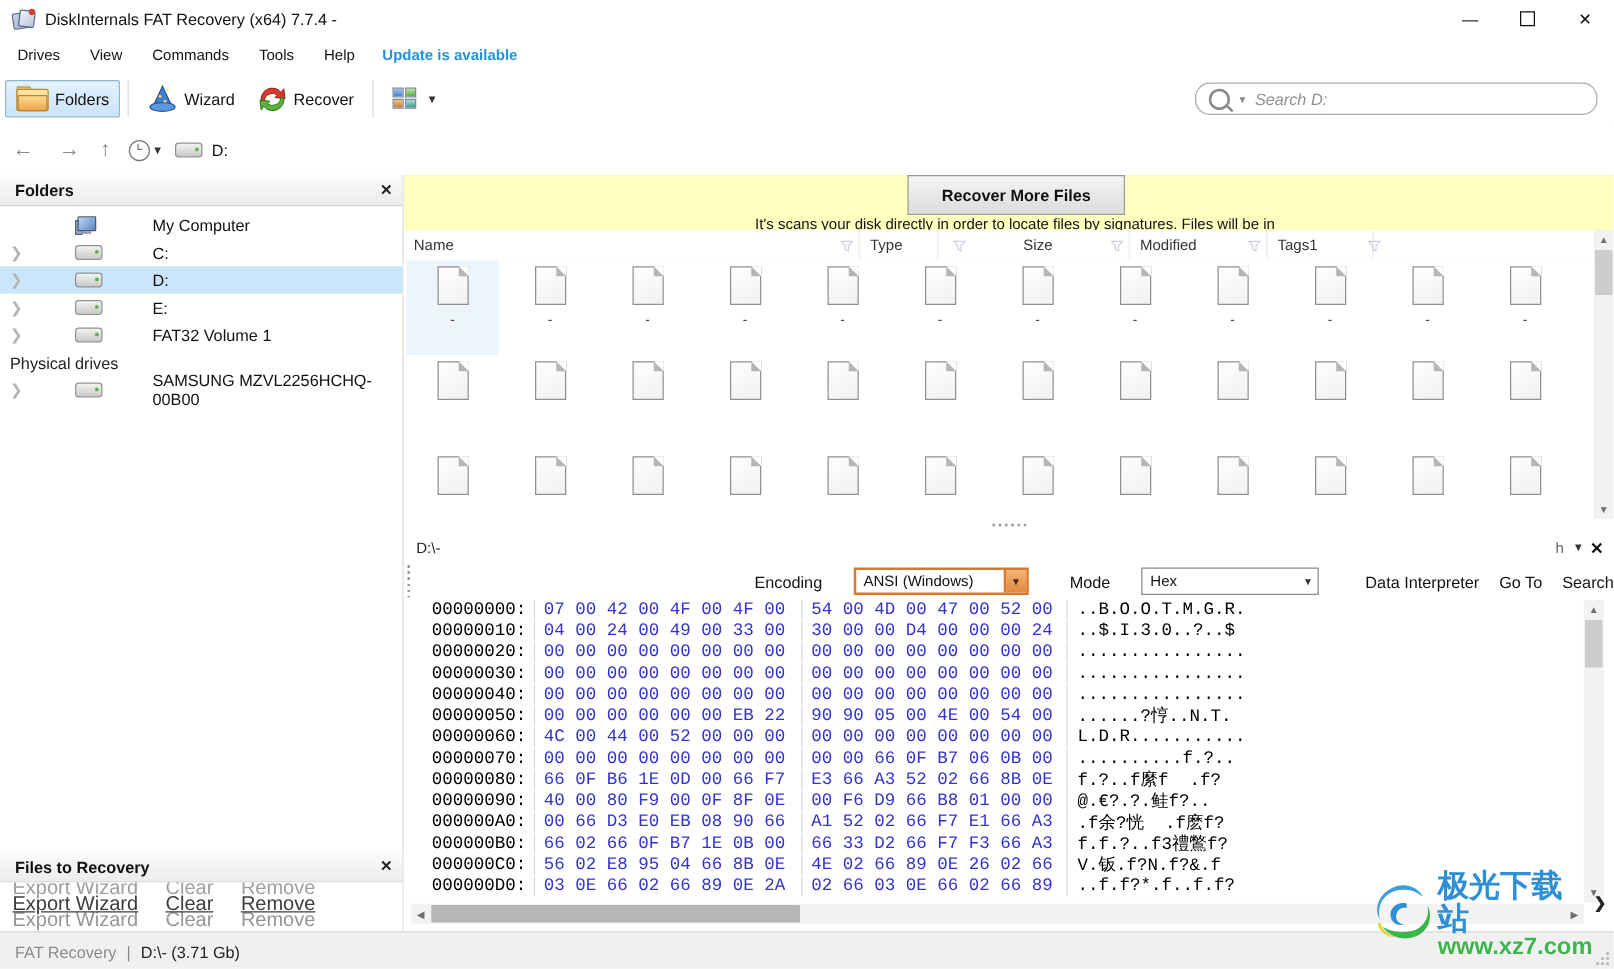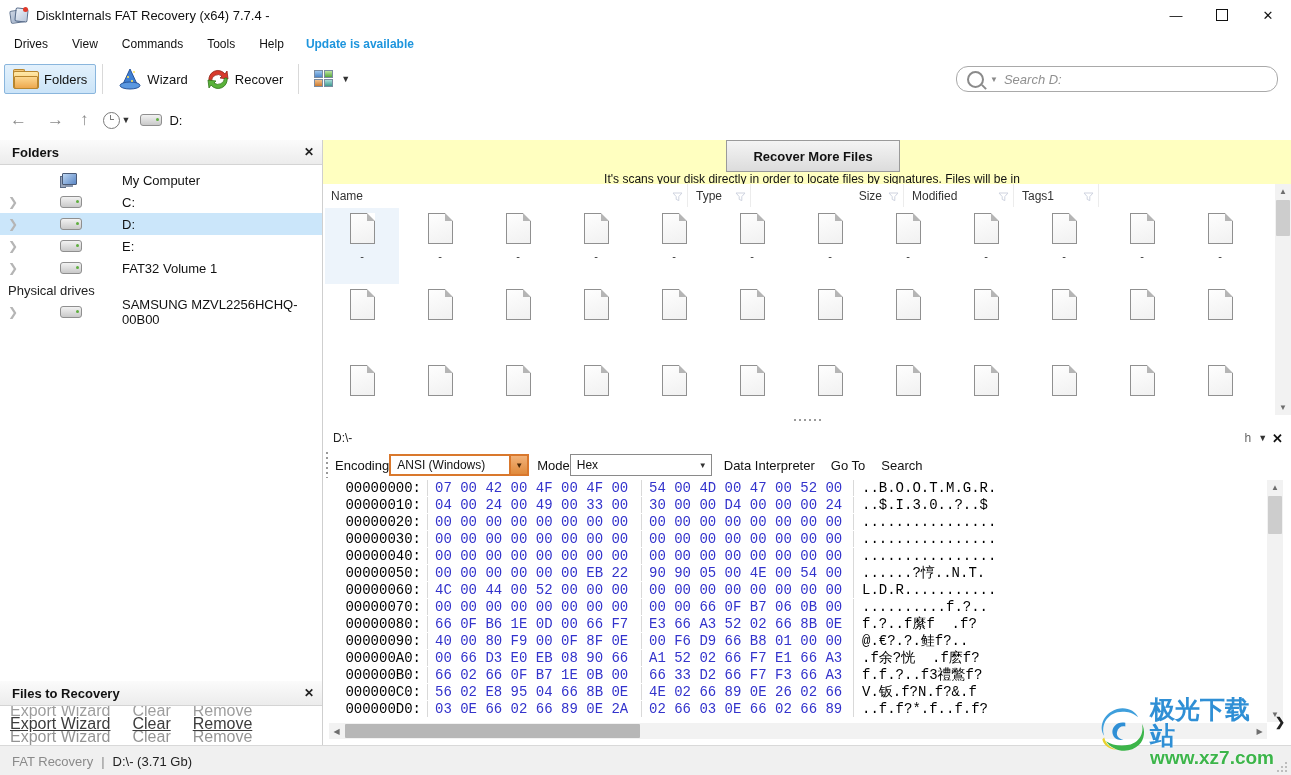--- a/index.html
+++ b/index.html
@@ -96,21 +96,21 @@
                radial-gradient(circle at 10px 2px,#bdbdbd 1.2px,transparent 1.4px);}
 
   
   .right-pane{position:absolute;left:323px;top:140px;width:968px;height:605px;background:#fff;}
   .banner{position:absolute;left:0;top:0;width:100%;height:44px;background:#ffffc0;border-bottom:1px solid #e6e69a;display:flex;align-items:center;flex-direction:column;}
   .banner-btn{margin-left:12px;width:172px;height:30px;background:linear-gradient(#f4f4f4,#dcdcdc);border:1px solid #9a9a9a;font-weight:bold;font-size:13px;color:#111;display:flex;align-items:center;justify-content:center;flex:0 0 auto;font-family:"Liberation Sans",sans-serif;}
   .banner-text{margin-left:10px;font-size:12px;line-height:15px;color:#111;}
 
   
   .listheader{position:absolute;left:0;top:44px;width:100%;height:23px;background:#fff;border-bottom:1px solid #e4e4e4;display:flex;font-size:12px;color:#333;}
-  .col{display:flex;align-items:center;border-right:1px solid #ececec;padding:0 4px 0 8px;box-sizing:border-box;}
+  .col{display:flex;align-items:center;border-right:1px solid #ececec;padding:0 4px 0 8px;box-sizing:border-box;gap:40px;}
   .col .collabel{flex:1;}
   .col.alright .collabel{text-align:right;padding-right:6px;}
   .funnel{width:11px;height:10px;flex:0 0 auto;opacity:.8;}
 
   
   .filegrid{position:absolute;left:0;top:67px;width:952px;height:208px;background:#fff;overflow:hidden;}
   .grid-row{position:absolute;left:2px;width:950px;height:76px;}
   .grid-cell{position:absolute;top:0;width:74px;height:76px;display:flex;flex-direction:column;align-items:center;}
   .grid-cell.sel{background:#edf4fb;}
   .doc-icon{margin-top:5px;width:25px;height:31px;position:relative;background:linear-gradient(160deg,#fefefe,#f1f1f1);border:1px solid #909090;box-sizing:border-box;}
@@ -130,21 +130,21 @@
   
   .splitter{position:absolute;left:0;top:275px;width:100%;height:10px;background:#fff;display:flex;align-items:center;justify-content:center;}
   .grip-dots{display:flex;gap:3px;}
   .grip-dots i{width:2px;height:2px;background:#9a9a9a;display:block;}
 
   
   .hexpanel{position:absolute;left:0;top:285px;width:100%;height:320px;background:#fff;}
   .hex-head{height:22px;display:flex;align-items:center;font-size:12px;color:#222;padding:2px 8px 0 10px;}
   .hex-head .mini{margin-left:auto;color:#666;display:flex;align-items:center;gap:5px;font-size:12px;}
   .hex-head .mini .x{color:#111;font-weight:bold;font-size:13px;}
-  .hex-toolbar{height:32px;display:flex;align-items:center;font-size:13px;color:#111;padding-left:12px;gap:0;position:relative;}
+  .hex-toolbar{height:32px;display:flex;align-items:center;font-size:13px;color:#111;padding-left:12px;gap:25px;position:relative;justify-content:flex-end;}
   .side-grip{position:absolute;left:3px;top:3px;width:4px;height:26px;
      background:repeating-linear-gradient(#9a9a9a 0 2px,transparent 2px 5px);width:2px;}
   .combo{height:22px;display:flex;align-items:center;background:#fff;box-sizing:border-box;}
   .combo .combo-val{flex:1;padding:0 6px;font-size:12px;color:#111;white-space:nowrap;}
   .combo .combo-btn{width:16px;height:100%;display:flex;align-items:center;justify-content:center;font-size:8px;color:#333;}
   .combo.orange{width:140px;border:2px solid #d9782d;}
   .combo.orange .combo-btn{background:linear-gradient(#f2b279,#e08a3c);border-left:2px solid #d9782d;color:#4a2808;}
   .combo.plain{width:142px;border:1px solid #8a8a8a;}
   .hex-actions{display:flex;gap:16px;margin-left:12px;}
   .hexview{position:absolute;left:0;top:54px;width:100%;height:246px;font-family:"Liberation Mono",monospace;font-size:14px;}

